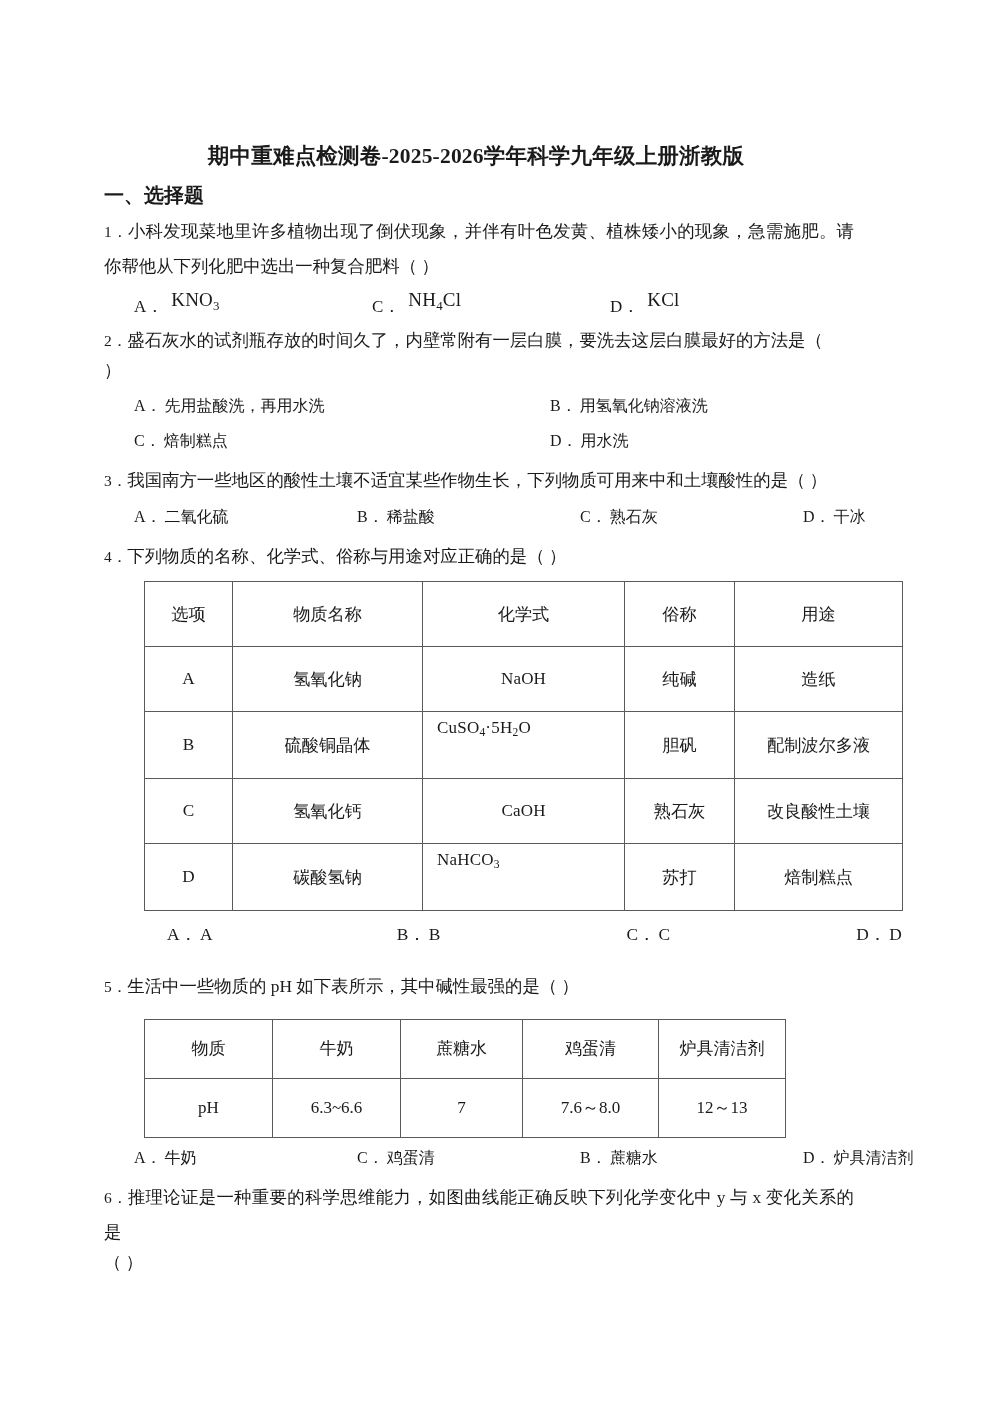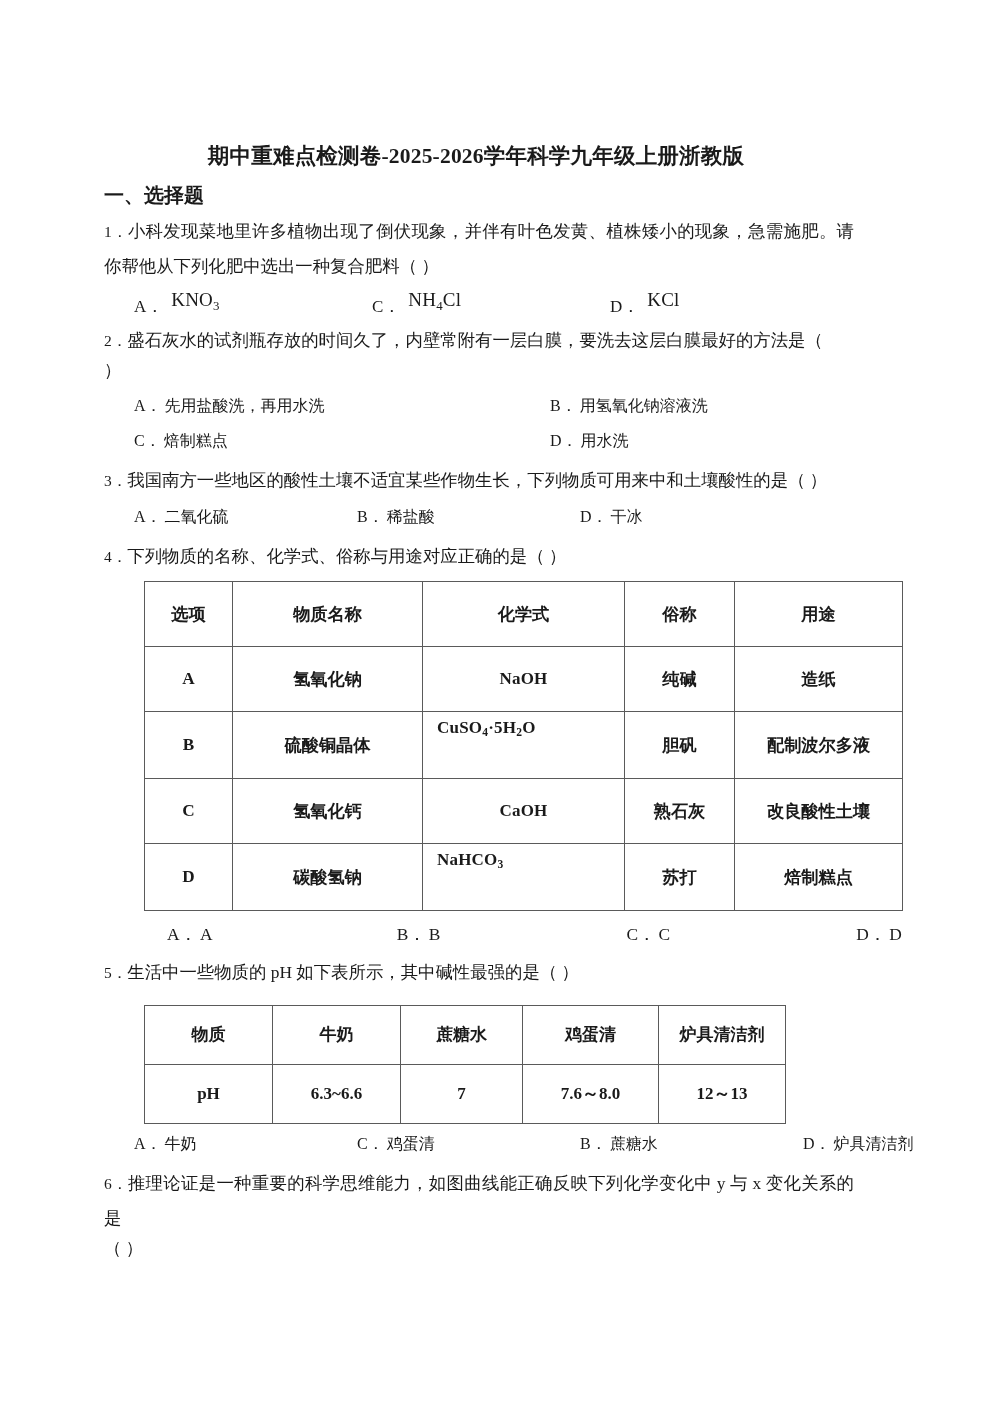--- a/index.html
+++ b/index.html
@@ -94,21 +94,20 @@
     font-size: 22px;
     position: relative;
     top: 1px;
   }
 
   
   table {
     border-collapse: separate;
     border-spacing: 0;
     background: #3b82f6;
-    font-weight: bold;
   }
   .tbl-wrap { padding-left: 128px; margin-top: 7px; }
   .tbl-wrap.pht { padding-left: 128px; }
 
   table.grid {
     border: 1.6px solid #5a5a5a;
     table-layout: fixed;
   }
   table.grid td {
     border-right: 1.6px solid #5a5a5a;
@@ -200,20 +199,23 @@
 
   <div class="q">
     <span class="qnum">3．</span><span>我国南方一些地区的酸性土壤不适宜某些作物生长，下列物质可用来中和土壤酸性的是（      ）</span>
   </div>
   <div class="opts four">
     <div class="oi">
       <span class="opt-label">A．</span><span>二氧化硫</span>
     </div>
     <div class="oi">
       <span class="opt-label">B．</span><span>稀盐酸</span>
+    </div>
+    <div class="oi">
+      <span class="opt-label">C．</span><span>熟石灰</span>
     </div>
     <div class="oi">
       <span class="opt-label">D．</span><span>干冰</span>
     </div>
   </div>
 
   <div class="q">
     <span class="qnum">4．</span><span>下列物质的名称、化学式、俗称与用途对应正确的是（      ）</span>
   </div>
 
@@ -274,21 +276,21 @@
       <span class="opt-label">B．</span><span>B</span>
     </div>
     <div>
       <span class="opt-label">C．</span><span>C</span>
     </div>
     <div>
       <span class="opt-label">D．</span><span>D</span>
     </div>
   </div>
 
-  <div class="q" style="margin-top:3px;">
+  <div class="q" style="margin-top:17px;">
     <span class="qnum">5．</span><span>生活中一些物质的 pH 如下表所示，其中碱性最强的是（      ）</span>
   </div>
 
   <div class="tbl-wrap pht" style="margin-top:14px;">
     <table class="grid" id="tbl-ph">
       <colgroup>
         <col style="width:128px">
         <col style="width:128px">
         <col style="width:122px">
         <col style="width:136px">

